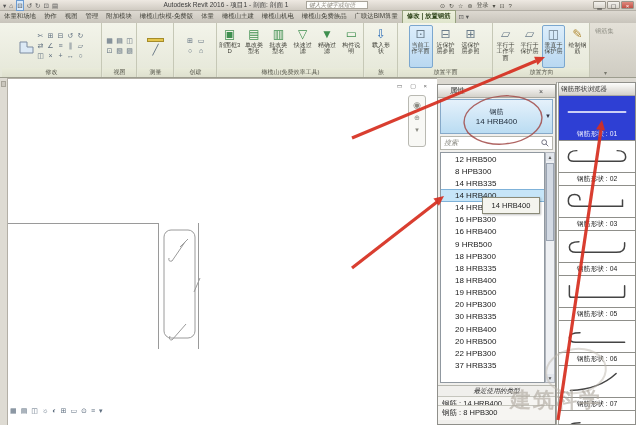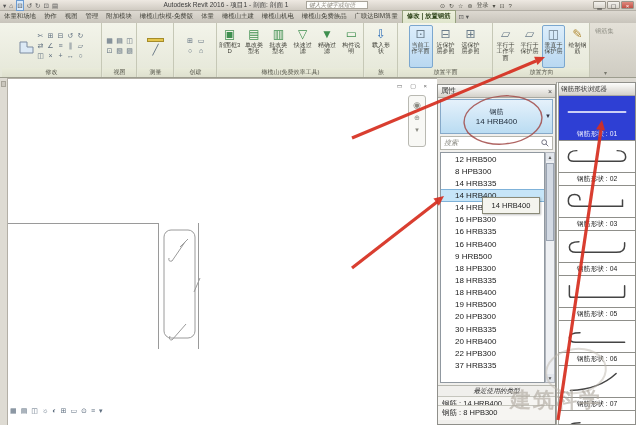--- a/index.html
+++ b/index.html
@@ -57,21 +57,21 @@
   .canvas{position:absolute;left:8px;top:78px;width:429px;height:347px;background:#fff;border-top:1px solid #b3afa6;}
   .winctl{position:absolute;right:7px;top:3px;font-size:6px;color:#666;letter-spacing:3px;white-space:nowrap;}
   .navbar{position:absolute;right:11px;top:16px;width:18px;height:52px;border:1px solid #b9b9b2;border-radius:3px;
     background:rgba(248,248,244,.93);display:flex;flex-direction:column;align-items:center;gap:4px;padding-top:4px;font-size:9px;color:#8a8a82;}
   .navbar .small{font-size:7px;}
   .vcbar{position:absolute;left:2px;bottom:10px;display:flex;gap:4px;font-size:7px;color:#5f6f80;}
   .topgap{position:absolute;left:437px;top:78px;width:199px;height:6px;background:#dcd9d1;}
   
   .props{position:absolute;left:437px;top:84px;width:119px;height:341px;background:#f0efec;border:1px solid #8f8f8a;}
   .props-header{height:13px;background:linear-gradient(#fdfdfc,#d4d1ca);border-bottom:1px solid #a9a9a1;
-    display:flex;align-items:center;font-size:7.5px;padding:0 3px;color:#333;}
+    display:flex;align-items:center;font-size:7.5px;padding:0 12px;color:#333;}
   .props-x{margin-left:auto;font-size:7px;color:#444;}
   .typesel{position:absolute;left:2px;top:14px;width:113px;height:35px;background:linear-gradient(#e5f1fb,#badcf2);
     border:1px solid #86a9c9;display:flex;flex-direction:column;align-items:center;justify-content:center;color:#1d2a38;}
   .typesel .fam{font-size:7px;}
   .typesel .typ{font-size:8px;}
   .typesel-dd{position:absolute;right:4px;top:28px;font-size:6px;color:#334;}
   .searchrow{position:absolute;left:2px;top:51px;width:113px;height:14px;background:#fff;border:1px solid #b6b6ae;
     display:flex;align-items:center;font-size:7px;color:#8b8b83;font-style:italic;padding:0 3px;}
   .searchrow svg{margin-left:auto;}
   .typelist{position:absolute;left:2px;top:67px;width:105px;height:231px;background:#fff;border:1px solid #9098a0;overflow:hidden;}
@@ -353,30 +353,30 @@
           <line x1="5" y1="5" x2="7.3" y2="7.3" stroke="#667" stroke-width="0.9"></line>
         </svg>
     </div>
     <div class="typelist" id="typelist">
         <div class="trow">12 HRB500</div>
         <div class="trow">8 HPB300</div>
         <div class="trow">14 HRB335</div>
         <div class="trow sel">14 HRB400</div>
         <div class="trow">14 HRB500</div>
         <div class="trow">16 HPB300</div>
-        <div class="trow">16 HRB335</div>
         <div class="trow">16 HRB400</div>
         <div class="trow">9 HRB500</div>
         <div class="trow">18 HPB300</div>
         <div class="trow">18 HRB335</div>
         <div class="trow">18 HRB400</div>
         <div class="trow">19 HRB500</div>
         <div class="trow">20 HPB300</div>
         <div class="trow">30 HRB335</div>
         <div class="trow">20 HRB400</div>
+        <div class="trow">20 HRB500</div>
         <div class="trow">22 HPB300</div>
         <div class="trow">37 HRB335</div>
       </div>
     <div class="tscroll">
       <div class="up">▲</div>
       <div class="thumb"></div>
       <div class="dn">▼</div>
     </div>
     <div class="recent-h">最近使用的类型</div>
     <div class="recent-r" style="top:311px;">钢筋 : 14 HRB400</div>

